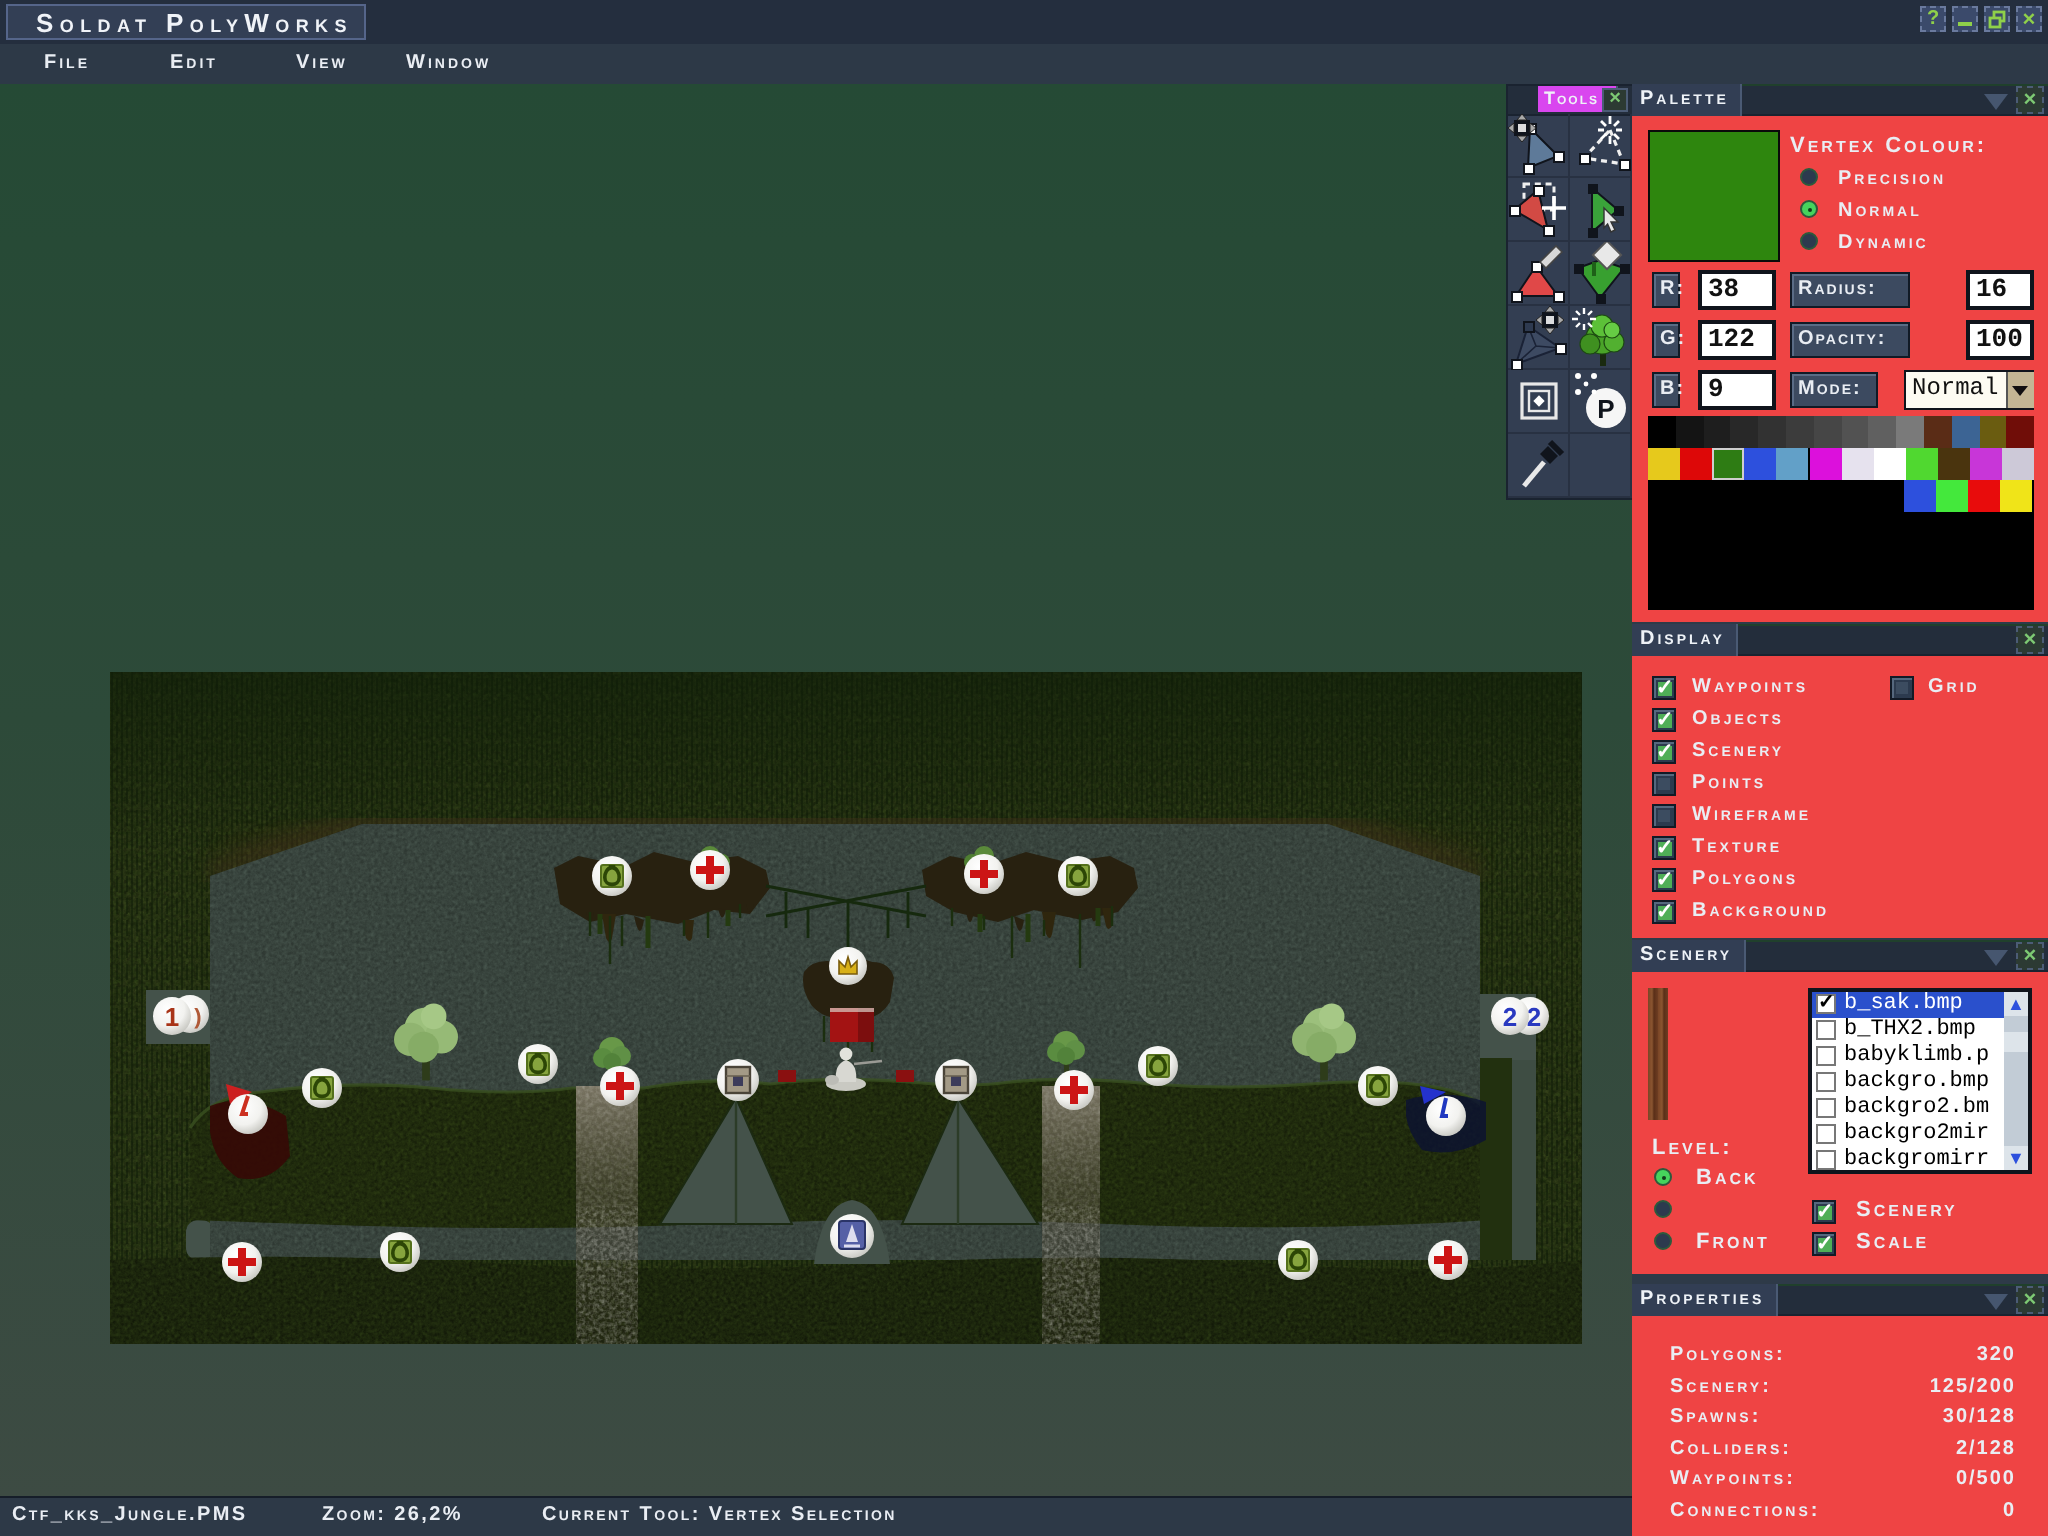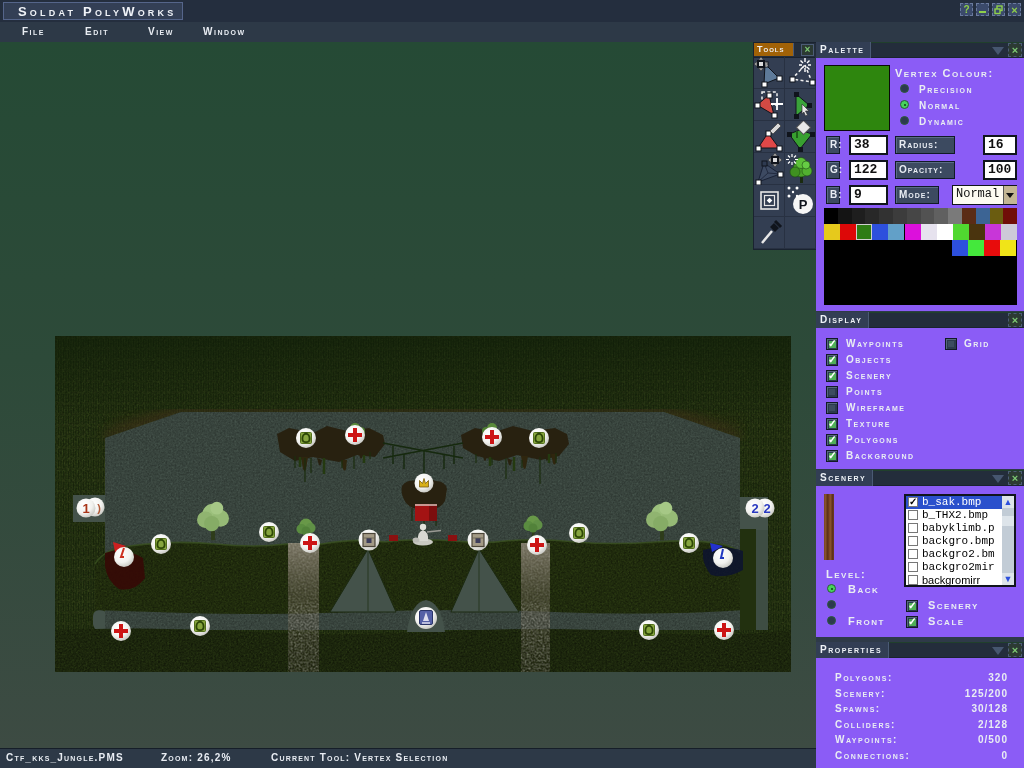--- a/index.html
+++ b/index.html
@@ -16,21 +16,21 @@
   
   #menubar{left:0;top:22px;width:1024px;height:20px;background:#2d3947;}
   .menuitem{top:26px;font-size:10px;font-variant:small-caps;letter-spacing:1.5px;color:#e9edf3;font-weight:bold;}
   
   #canvas{left:0;top:42px;width:816px;height:706px;
     background:linear-gradient(#254a35,#2d4a39 45%,#3d4b43);}
   
   #statusbar{left:0;top:748px;width:816px;height:20px;background:#2d3947;border-top:1px solid #161e29;box-sizing:border-box;}
   .sbt{top:4px;font-size:10px;font-variant:small-caps;letter-spacing:1.2px;color:#e9edf3;font-weight:bold;}
   
-  .window{left:816px;width:208px;background:#8b5cf6;}
+  .window{left:816px;width:208px;background:#ef4444;}
   .titlerow{left:0;top:0;width:100%;height:16px;background:#232d3b;
      border-top:1px solid #20402c;border-bottom:1px solid #1a2330;box-sizing:border-box;}
   .titletab{left:0;top:0;height:16px;background:#323e54;border-right:1px solid #4a5a74;
      color:#eef2f7;font-size:10px;font-weight:bold;font-variant:small-caps;letter-spacing:1.5px;
      line-height:15px;padding:0 6px 0 4px;}
   .dropbtn{width:13px;height:8px;top:5px;}
   .dropbtn:before{content:"";position:absolute;left:0;top:0;
      border-left:6.5px solid transparent;border-right:6.5px solid transparent;border-top:8px solid #46566f;}
   .xbtn{top:1px;width:14px;height:14px;background:#2c3a33;border:1px dashed #4c5c76;box-sizing:border-box;
      color:#7dc973;font-size:11px;font-weight:bold;text-align:center;line-height:12px;}
@@ -289,21 +289,21 @@
     <use href="#gren" x="484" y="102"></use>
 <use href="#gren" x="145" y="290"></use>
     <use href="#gren" x="594" y="294"></use>
 
 <use href="#boxicon" x="314" y="204"></use>
     <use href="#boxicon" x="423" y="204"></use>
 </svg>
 
 <div class="abs" id="toolswin" style="left:753px;top:42px;width:64px;height:208px;background:#333e52;border:1px solid #1a2330;box-sizing:border-box;">
   <div class="abs" style="left:0;top:0;width:62px;height:14px;background:#232d3b;border-bottom:1px solid #1a2330;"></div>
-  <div class="abs" style="left:0px;top:0px;width:36px;height:13px;background:#a16207;border-right:1px solid #4a5a74;color:#eef2f7;font-size:9px;font-weight:bold;font-variant:small-caps;letter-spacing:1px;line-height:13px;padding-left:3px;">Tools</div>
+  <div class="abs" style="left:15px;top:0px;width:36px;height:13px;background:#d946ef;border-right:1px solid #4a5a74;color:#eef2f7;font-size:9px;font-weight:bold;font-variant:small-caps;letter-spacing:1px;line-height:13px;padding-left:3px;">Tools</div>
   <div class="abs" style="left:47px;top:1px;width:13px;height:12px;background:#2c3a33;border:1px solid #4c5c76;box-sizing:border-box;color:#7dc973;font-size:10px;font-weight:bold;text-align:center;line-height:10px;">×</div>
   <div class="abs" id="toolgrid" style="left:0;top:14px;width:62px;height:192px;">
       <div style="position:absolute;left:0px;top:0px;width:31px;height:32px;box-sizing:border-box;border-right:1px solid #283142;border-bottom:1px solid #283142;"><svg width="31" height="32" viewBox="0 0 31 32">
           <path d="M11,7 L25,21 L10,27 Z" fill="#5e7a99" stroke="#10141c"></path>
           <g stroke="#10141c" fill="#fff">
             <rect x="9" y="5" width="5" height="5"></rect>
             <rect x="23" y="19" width="5" height="5"></rect>
             <rect x="8" y="25" width="5" height="5"></rect>
           </g>
           <g>
@@ -541,21 +541,21 @@
       <div class="abs" style="left:92px;top:66px;width:10px;height:10px;background:#fff;border:1px solid #777;box-sizing:border-box;"></div>
       <div class="abs" style="left:106px;top:65px;font-family:'Liberation Mono',monospace;font-size:11px;line-height:13px;color:#000;">backgro.bmp</div>
       <div class="abs" style="left:90px;top:78px;width:96px;height:13px;"></div>
       <div class="abs" style="left:92px;top:79px;width:10px;height:10px;background:#fff;border:1px solid #777;box-sizing:border-box;"></div>
       <div class="abs" style="left:106px;top:78px;font-family:'Liberation Mono',monospace;font-size:11px;line-height:13px;color:#000;">backgro2.bm</div>
       <div class="abs" style="left:90px;top:91px;width:96px;height:13px;"></div>
       <div class="abs" style="left:92px;top:92px;width:10px;height:10px;background:#fff;border:1px solid #777;box-sizing:border-box;"></div>
       <div class="abs" style="left:106px;top:91px;font-family:'Liberation Mono',monospace;font-size:11px;line-height:13px;color:#000;">backgro2mir</div>
       <div class="abs" style="left:90px;top:104px;width:96px;height:13px;"></div>
       <div class="abs" style="left:92px;top:105px;width:10px;height:10px;background:#fff;border:1px solid #777;box-sizing:border-box;"></div>
-      <div class="abs" style="left:106px;top:104px;font-family:Liberation Sans, sans-serif;font-size:11px;line-height:13px;color:#000;">backgromirr</div>
+      <div class="abs" style="left:106px;top:104px;font-family:Liberation Mono, monospace;font-size:11px;line-height:13px;color:#000;">backgromirr</div>
     </div>
   <div class="abs" style="left:186px;top:26px;width:12px;height:89px;background:#c2ccd6;"></div>
   <div class="abs" style="left:186px;top:26px;width:12px;height:12px;background:#dde4ea;color:#2d50dd;font-size:9px;font-weight:bold;text-align:center;line-height:12px;">▲</div>
   <div class="abs" style="left:186px;top:103px;width:12px;height:12px;background:#dde4ea;color:#2d50dd;font-size:9px;font-weight:bold;text-align:center;line-height:12px;">▼</div>
   <div class="abs" style="left:186px;top:46px;width:12px;height:10px;background:#dde4ea;"></div>
   <div class="abs lbl" style="left:10px;top:98px;font-size:11px;">Level:</div>
   <div class="abs rad on" style="left:11px;top:114px;"></div>
   <div class="abs lbl" style="left:32px;top:113px;font-size:11px;">Back</div>
   <div class="abs rad" style="left:11px;top:130px;"></div>
   <div class="abs lbl" style="left:32px;top:129px;font-size:11px;margin-top:44px;">Middle</div>

